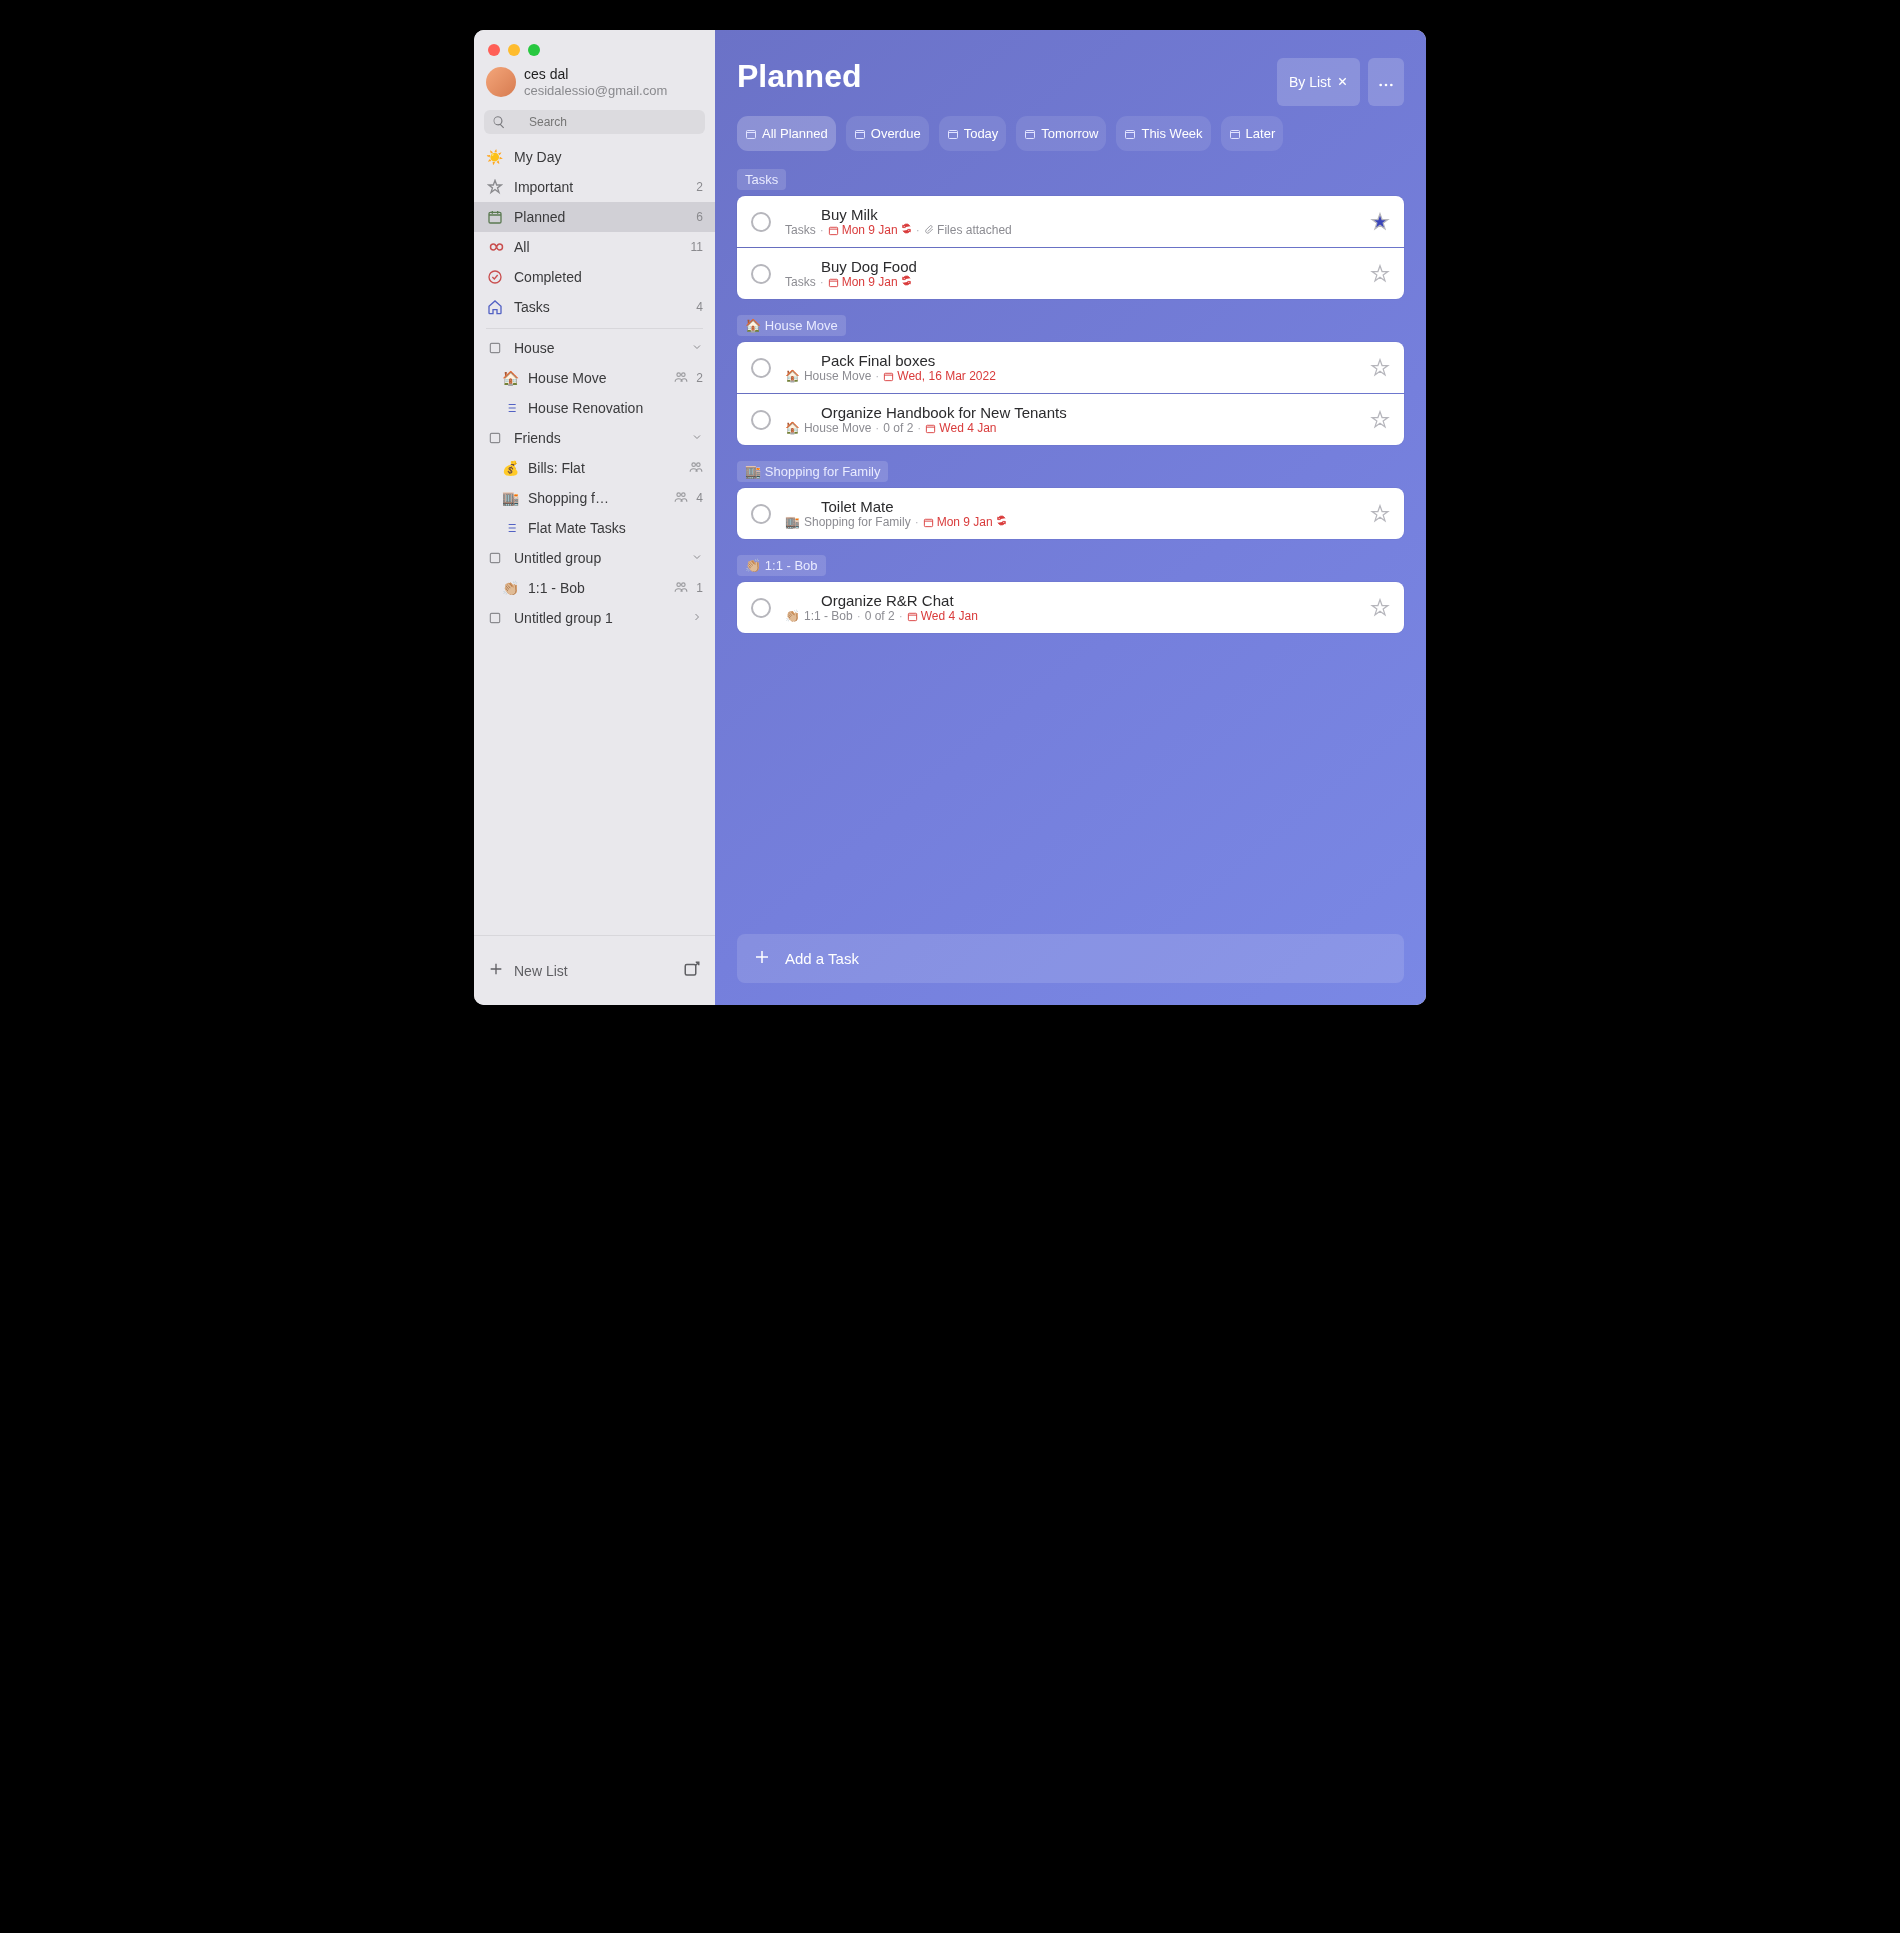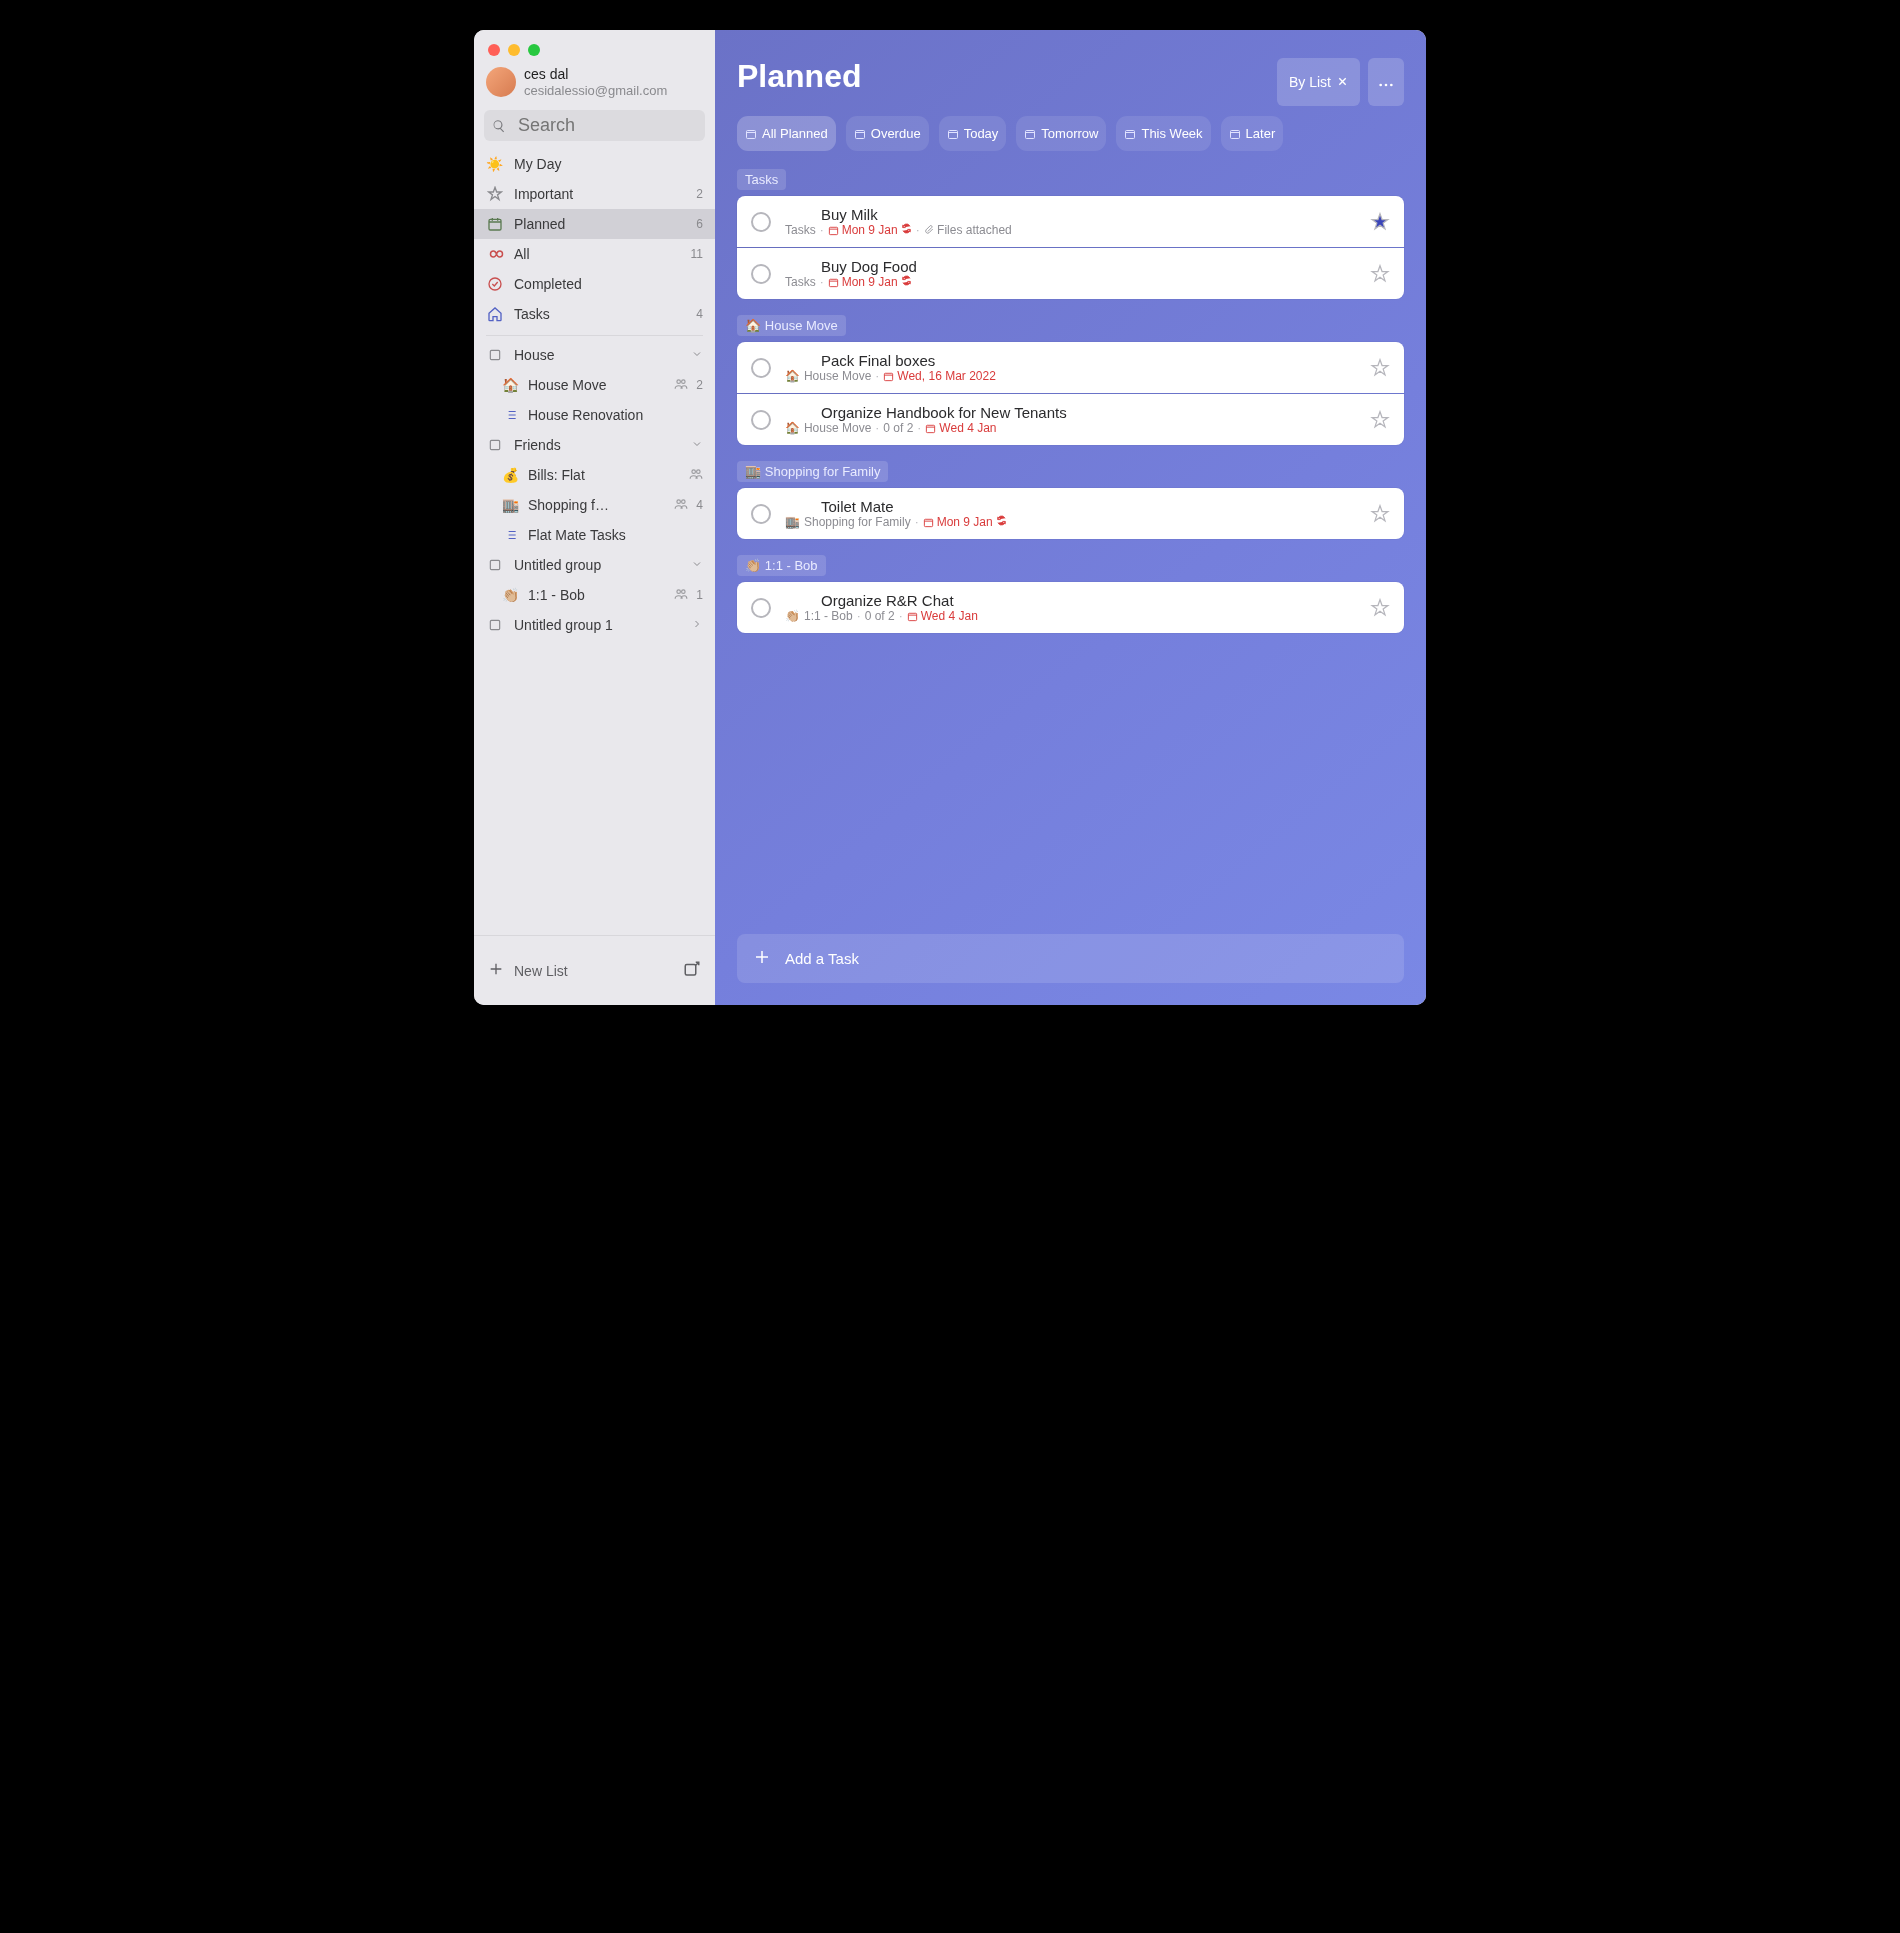--- a/index.html
+++ b/index.html
@@ -31,21 +31,21 @@
 .tdot { width: 12px; height: 12px; border-radius: 50%; }
 .tdot.red { background: #ff5f57; } .tdot.yellow { background: #febc2e; } .tdot.green { background: #28c840; }
 .profile { display: flex; gap: 8px; align-items: center; padding: 0 12px 10px; }
 .avatar { width: 30px; height: 30px; border-radius: 50%; background: linear-gradient(135deg,#f4a67a,#d67b50); flex-shrink:0; }
 .profile-txt { overflow: hidden; line-height: 1.2; }
 .profile-name { font-size: 14px; font-weight: 500; color: #1f1f1f; }
 .profile-email { font-size: 13px; color: #8a8a8e; white-space: nowrap; overflow: hidden; text-overflow: ellipsis; max-width: 149px;}
 .search-wrap { padding: 2px 10px 6px; }
 .search-box { display: flex; align-items: center; background: #dcdbdf; border-radius: 6px; padding: 5px 8px; }
 .search-box svg { width: 14px; height: 14px; fill:#7a7a7e; }
-.search-input { border:0; background:transparent; margin-left:12px; font-size:18px; color:#5f5f63; width:100%; outline:none; }
+.search-input { border:0; background:transparent; margin-left:23px; font-size:12px; color:#5f5f63; width:100%; outline:none; }
 .smart-lists { padding: 2px 0; }
 .smart-item, .folder-item, .sublist {
   display: flex; align-items: center; padding: 5px 12px;
   font-size: 14px; color: #3a3a3c; cursor: pointer; gap: 10px;
   height: 30px;
 }
 .smart-item .si-icon, .folder-item .fi-icon, .sublist .sl-icon { width: 18px; display:flex; justify-content:center; align-items:center; flex-shrink:0;}
 .si-label, .fi-label, .sl-label { flex:1; white-space:nowrap; overflow:hidden; text-overflow:ellipsis; }
 .count { font-size: 12px; color: #8a8a8e; }
 .smart-item.selected { background: #d1d0d6; }

